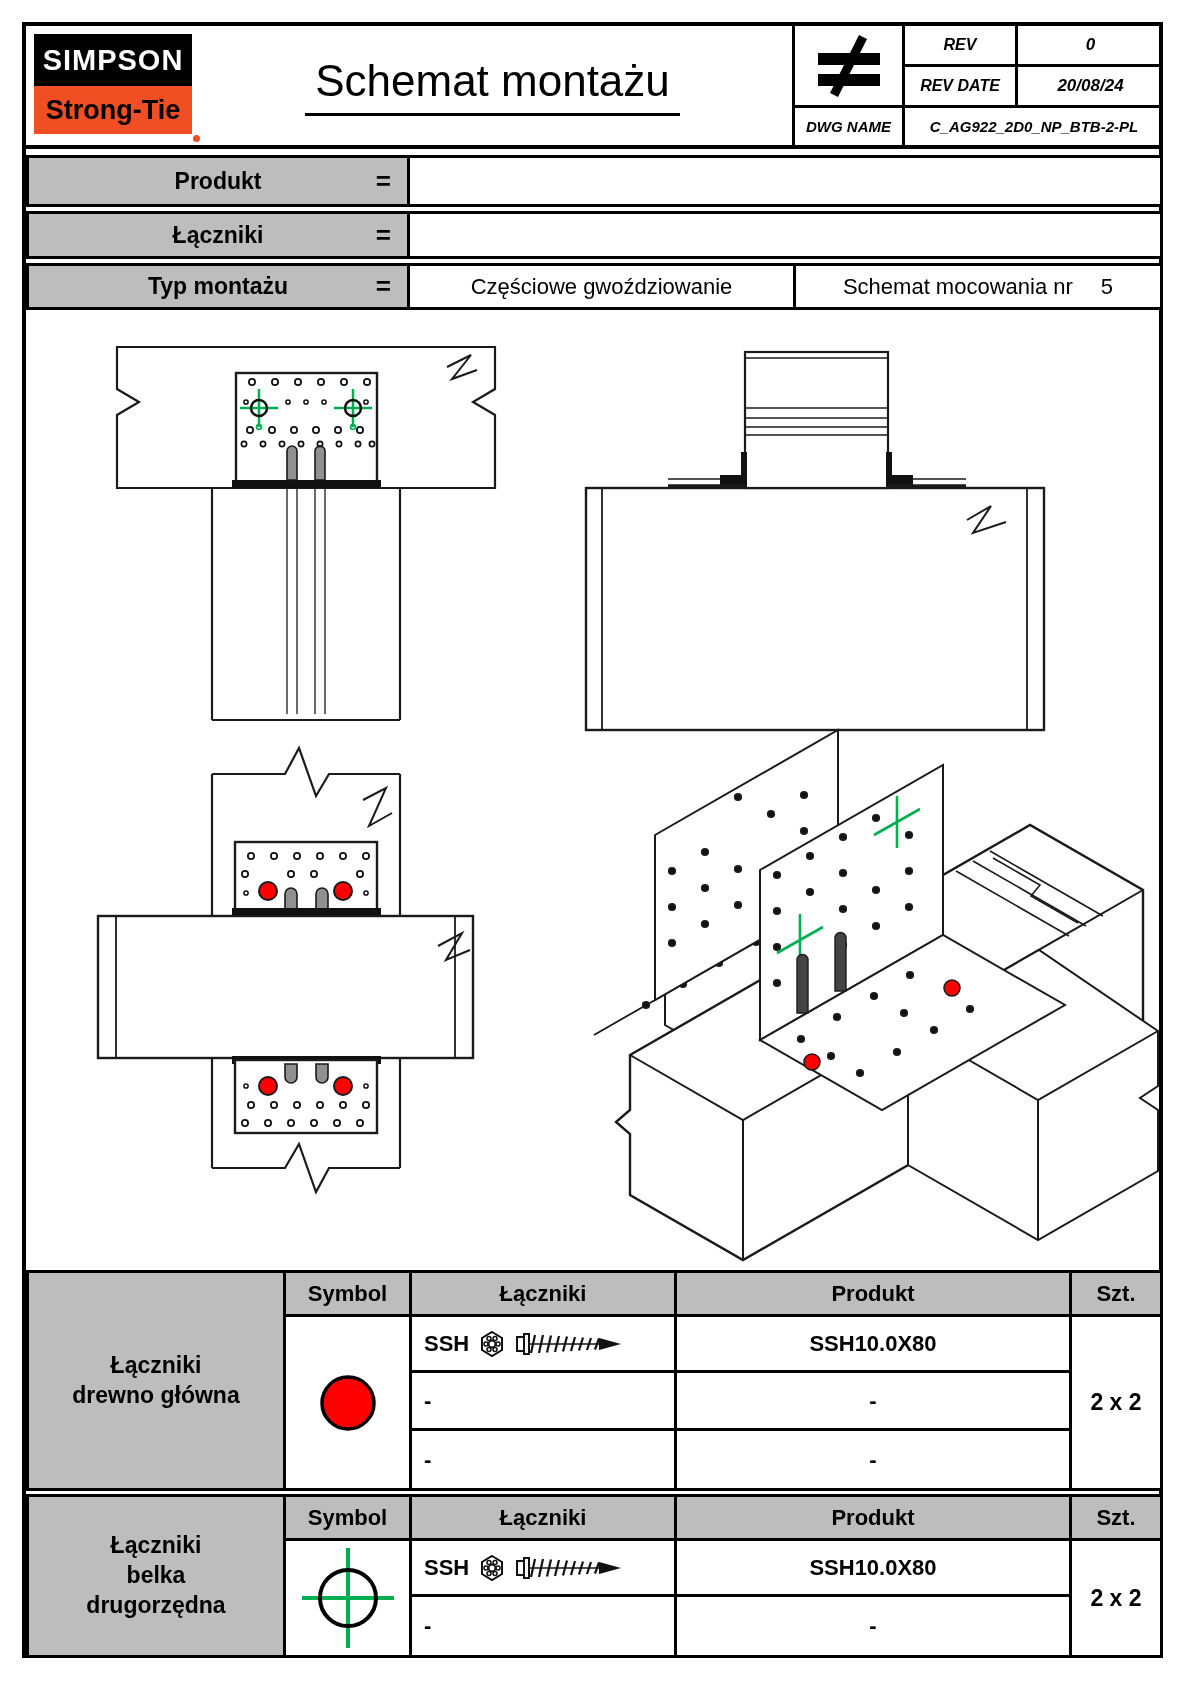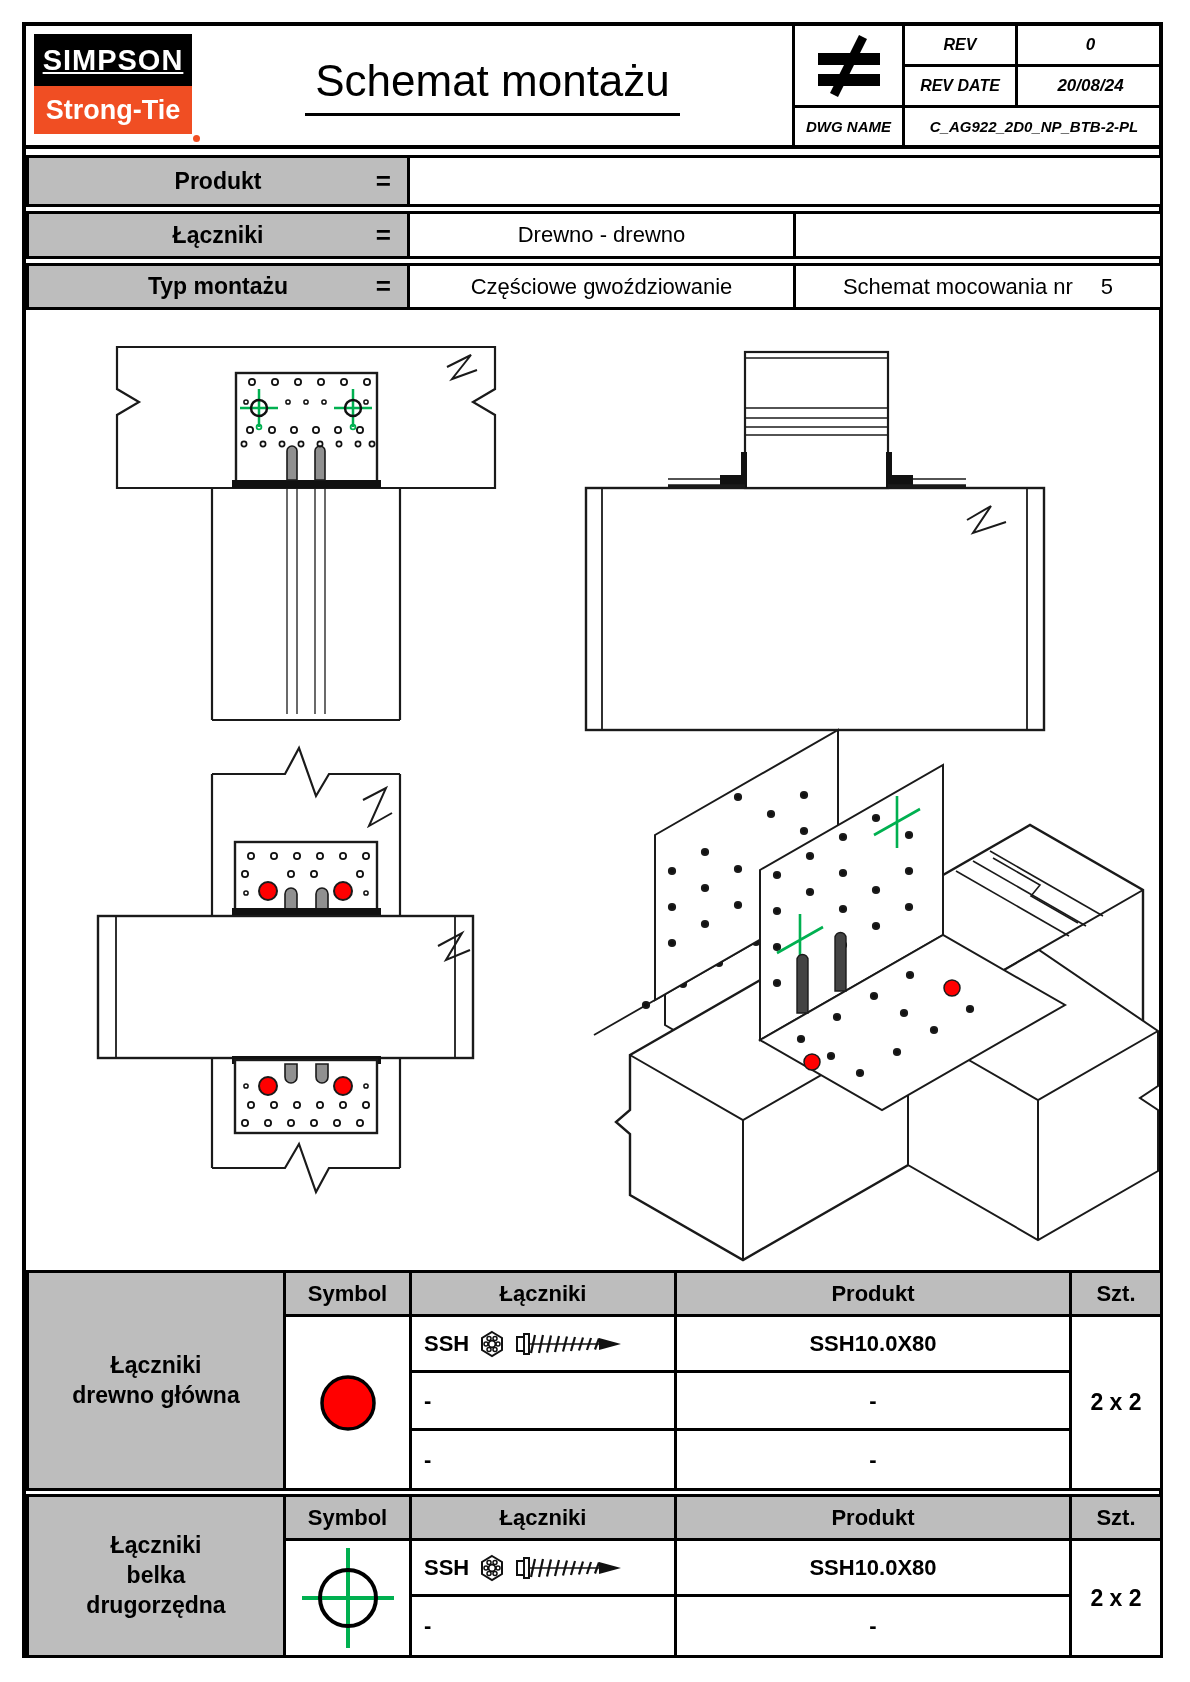--- a/index.html
+++ b/index.html
@@ -3,22 +3,22 @@
 <meta charset="utf-8">
 <style>
   *{box-sizing:border-box;margin:0;padding:0;}
   html,body{background:#fff;}
   body{width:1190px;height:1682px;position:relative;font-family:"Liberation Sans",sans-serif;color:#000;}
   .page{position:absolute;left:0;top:0;width:1190px;height:1682px;background:#fff;}
   .frame{position:absolute;left:22px;top:22px;width:1141px;height:1636px;border:4px solid #000;pointer-events:none;}
 
   
   .logo{position:absolute;left:34px;top:34px;width:160px;}
-  .logo-top{width:158px;height:52px;background:#000;color:#fff;display:flex;align-items:center;justify-content:center;font-weight:bold;font-size:29px;letter-spacing:1px;text-decoration:underline;}
-  .logo-bottom{width:158px;height:48px;background:#F04E23;color:#ffffff;display:flex;align-items:center;justify-content:center;font-weight:bold;font-size:27px;}
+  .logo-top{width:158px;height:52px;background:#000;color:#fff;display:flex;align-items:center;justify-content:center;font-weight:bold;font-size:29px;letter-spacing:1px;}
+  .logo-bottom{width:158px;height:48px;background:#F04E23;color:#000000;display:flex;align-items:center;justify-content:center;font-weight:bold;font-size:27px;}
   .logo-reg{position:absolute;left:159px;top:101px;width:7px;height:7px;border-radius:50%;background:#F04E23;}
   .title-wrap{position:absolute;left:200px;top:56px;width:585px;text-align:center;}
   .title{display:inline-block;font-size:44px;font-weight:400;border-bottom:3px solid #000;padding:0 10px 7px 10px;}
   .rev-block{position:absolute;left:792px;top:26px;width:371px;height:119px;border-left:3px solid #000;display:grid;grid-template-columns:110px 113px 1fr;grid-template-rows:41px 41px 1fr;}
   .rb{display:flex;align-items:center;justify-content:center;font-weight:600;font-style:italic;}
   .rb.lbl{font-size:16px;}
   .rb.val{font-size:17px;}
   .rb.br{border-right:3px solid #000;}
   .rb.bb{border-bottom:3px solid #000;}
   .neq-cell{grid-column:1;grid-row:1/3;}
@@ -90,21 +90,20 @@
       <span>Produkt</span>
       <span class="eq">=</span>
     </div>
   </div>
 
   <div class="info-row" style="top:211px;height:48px;">
     <div class="info-label">
       <span>Łączniki</span>
       <span class="eq">=</span>
     </div>
-    <div class="info-val split">Drewno - drewno</div>
   </div>
 
   <div class="info-row" style="top:263px;height:47px;">
     <div class="info-label">
       <span>Typ montażu</span>
       <span class="eq">=</span>
     </div>
     <div class="info-val split">Częściowe gwoździowanie</div>
     <div class="info-val">
       <span>Schemat mocowania nr</span>

